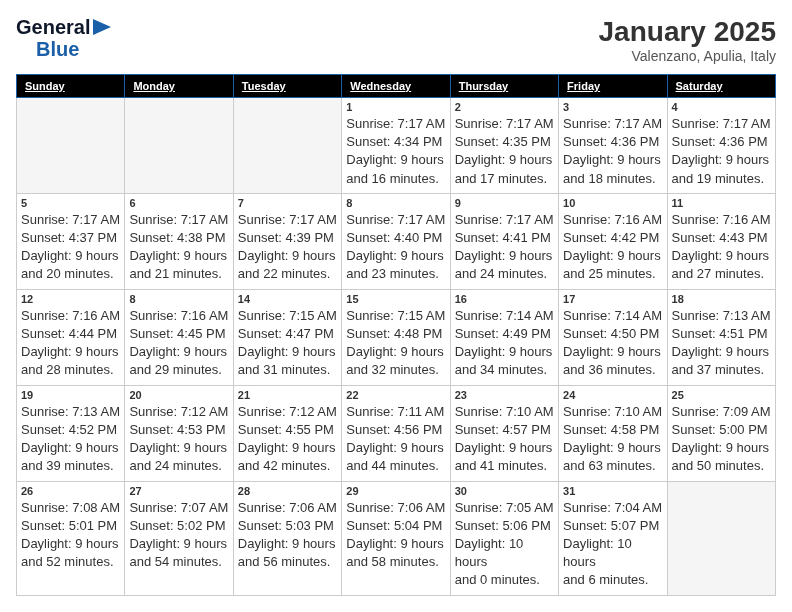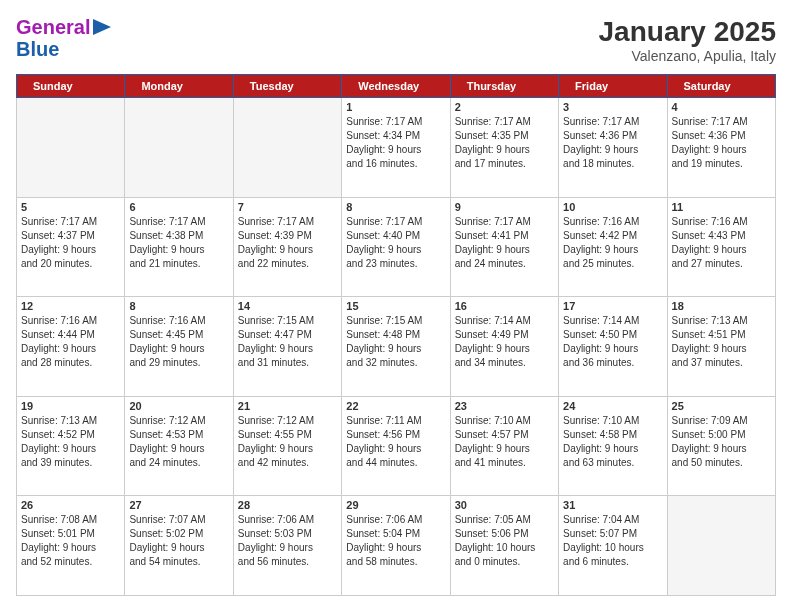--- a/index.html
+++ b/index.html
@@ -37,27 +37,28 @@
       color: #555;
     }
     .calendar {
       flex: 1;
       border: 1px solid #ccc;
       border-collapse: collapse;
       width: 100%;
       table-layout: fixed;
     }
     .calendar th {
-      background: #b91c1c;
+      background: #000000;
       color: #fff;
       font-size: 11px;
       font-weight: bold;
-      padding: 5px 16px;
+      padding: 5px 8px;
       text-align: left;
       border: 1px solid #1a5fa8;
+      text-decoration: underline;
     }
     .calendar td {
       border: 1px solid #ccc;
       vertical-align: top;
       padding: 3px 4px;
       font-size: 9px;
       color: #333;
       background: #fff;
       height: 88px;
     }
@@ -65,48 +66,49 @@
       background: #f5f5f5;
     }
     .day-num {
       font-size: 11px;
       font-weight: bold;
       color: #333;
       display: block;
       margin-bottom: 2px;
     }
     .day-info {
-      font-size: 10px;
+      font-size: 13px;
       line-height: 1.4;
       color: #333;
     }
     .logo-block {
       display: flex;
       flex-direction: column;
       line-height: 1.1;
     }
     .logo-row1 {
       display: flex;
       align-items: center;
     }
     .logo-row2 {
       color: #1a5fa8;
       font-size: 20px;
       font-weight: bold;
+      margin-left: 20px;
     }
   </style>
 </head>
 <body>
 
 <div class="page">
   <div class="header">
 
     <div class="logo-block">
       <div class="logo-row1">
-        <span style="font-size:20px;font-weight:bold;color:#a21caf;">General</span>
+        <span style="font-size:20px;font-weight:bold;color:#0f172a;">General</span>
         <svg width="18" height="16" viewBox="0 0 18 16" style="margin-left:3px;margin-top:0px;">
           <polygon points="0,0 18,8 0,16" fill="#1a5fa8"></polygon>
         </svg>
       </div>
       <div class="logo-row2">
         <span style="color:#1a5fa8;font-size:20px;font-weight:bold;">Blue</span>
       </div>
     </div>
 
     <div class="title-section">

